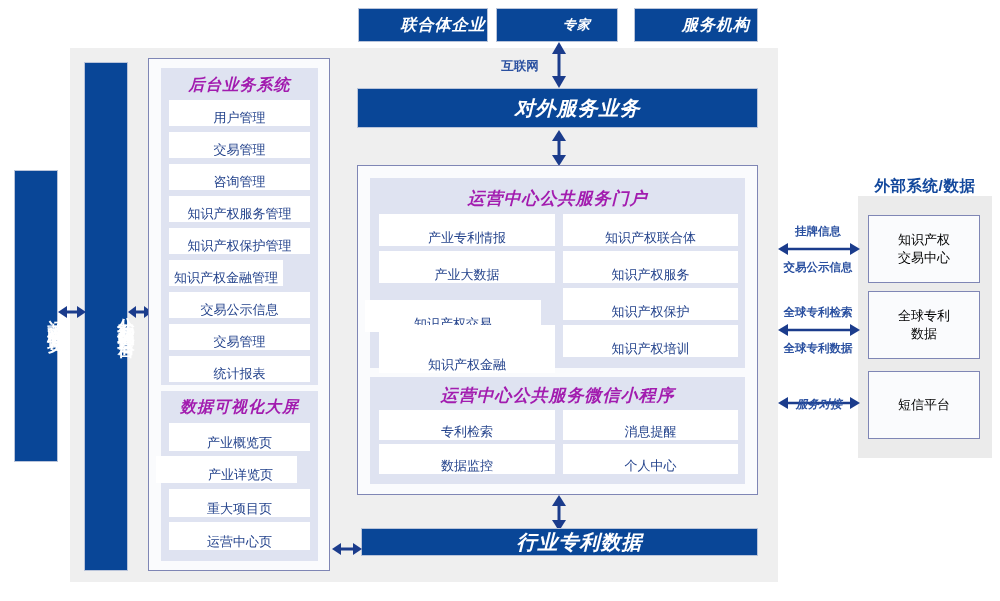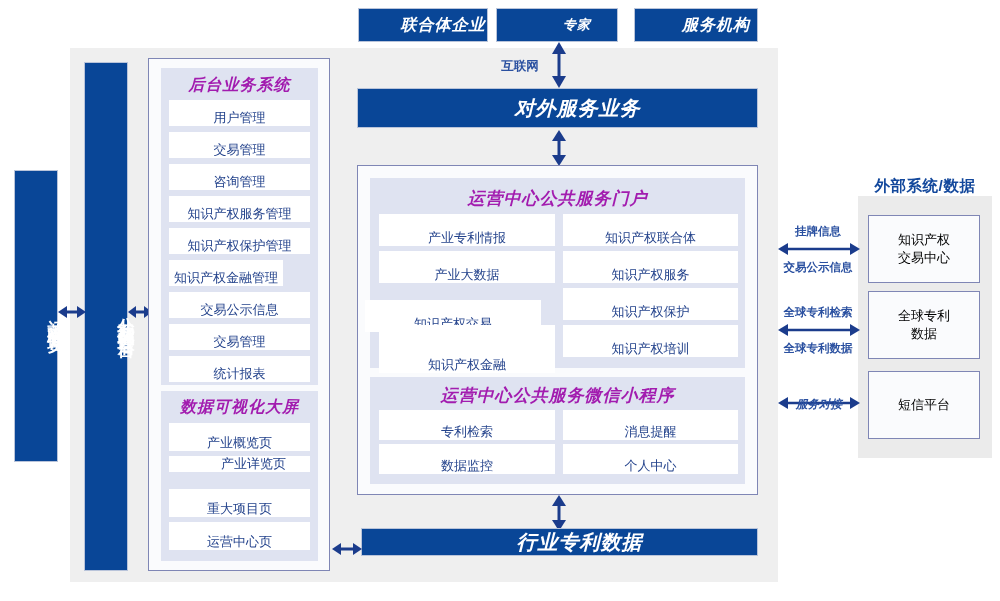--- a/index.html
+++ b/index.html
@@ -173,21 +173,21 @@
   <span>统计报表</span>
   </div>
 
 <div class="abs panel" style="left:161px;top:391px;width:157px;height:170px;"></div>
 <div class="abs phead mid" style="left:161px;top:394px;width:157px;height:26px;">
   <span>数据可视化大屏</span>
 </div>
 <div class="abs chip" style="left:169px;top:423px;width:141px;height:28px;">
   <span>产业概览页</span>
   </div>
-<div class="abs chip" style="left:169px;top:456px;width:141px;height:16px;padding-left:28px;">
+<div class="abs chip" style="left:156px;top:456px;width:141px;height:27px;padding-left:28px;">
   <span>产业详览页</span>
   </div>
 <div class="abs chip" style="left:169px;top:489px;width:141px;height:28px;">
   <span>重大项目页</span>
   </div>
 <div class="abs chip" style="left:169px;top:522px;width:141px;height:28px;">
   <span>运营中心页</span>
   </div>
 
 <div class="abs card" style="left:357px;top:165px;width:401px;height:330px;"></div>

